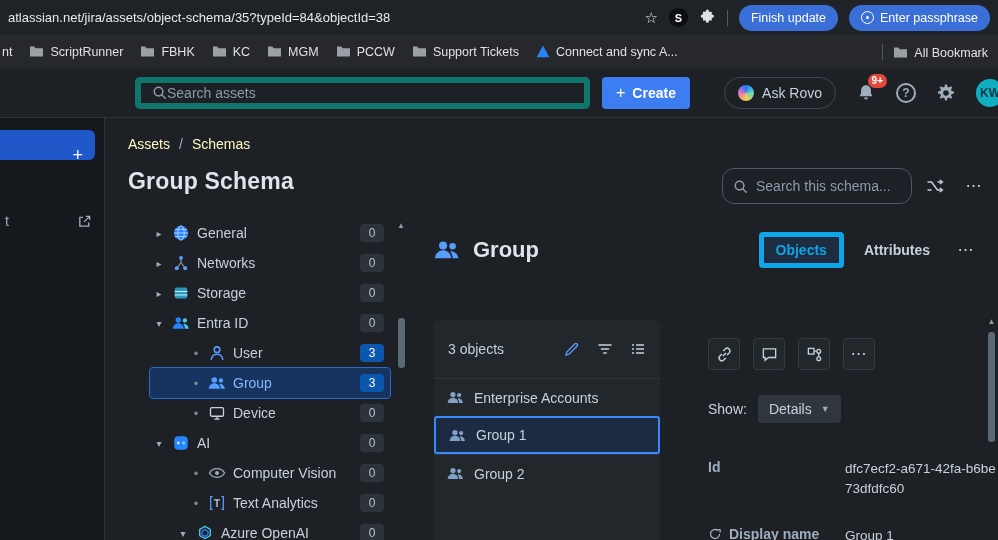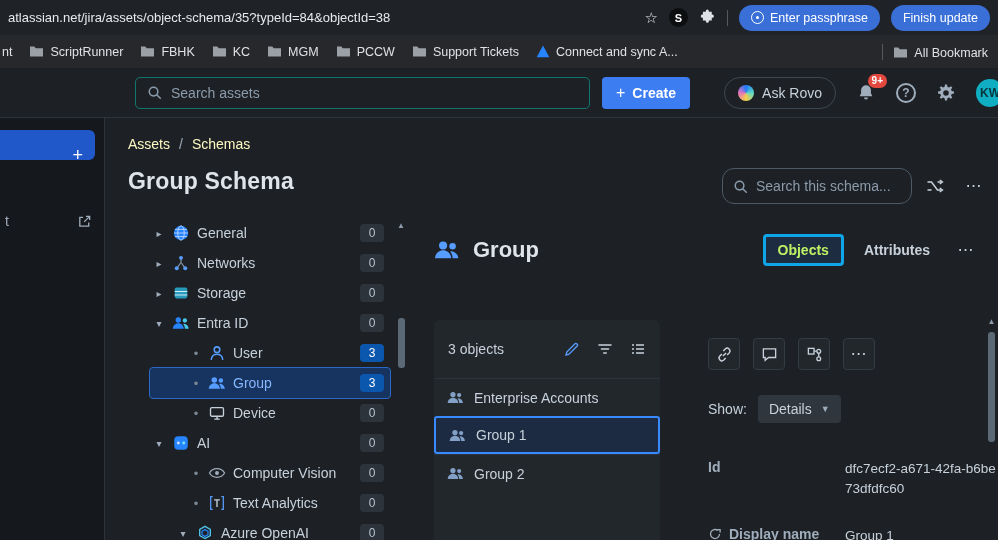--- a/index.html
+++ b/index.html
@@ -20,21 +20,21 @@
   .sync-ico::after{content:"";position:absolute;left:4px;top:4px;width:3px;height:3px;background:#fff;border-radius:50%}
 
   
   .bookmarks-bar{height:33px;background:#26282c;display:flex;align-items:center;gap:17px;padding:0 10px 0 2px;font-size:12.5px;color:#dfe1e5;white-space:nowrap;overflow:hidden}
   .bm{display:flex;align-items:center;gap:6px}
   .bm svg{flex:none}
   .bm-right{margin-left:auto;display:flex;align-items:flex-end;gap:10px}
 
   
   .jira-nav{height:50px;background:#1d2125;border-bottom:1px solid #2c333a;display:flex;align-items:center;padding-left:135px}
-  .nav-search{width:455px;height:32px;border:1px solid #0f766e;border-radius:5px;display:flex;align-items:center;gap:9px;padding:0 11px;color:#8c9bab}
+  .nav-search{width:455px;height:32px;border:6px solid #0f766e;border-radius:5px;display:flex;align-items:center;padding:0 11px;color:#8c9bab}
   .nav-search input,.schema-search input{flex:1;background:transparent;border:none;outline:none;color:#c7d1db;font-size:14px;min-width:0}
   input::placeholder{color:#8c9bab}
   .create-btn{margin-left:12px;height:32px;padding:0 14px;background:#3c7ef2;color:#fff;border:none;border-radius:4px;font-size:14px;font-weight:600;display:flex;align-items:center;gap:7px}
   .plus{font-size:16px;font-weight:400}
   .nav-right{margin-left:auto;display:flex;align-items:center;gap:20px;padding-right:2px}
   .rovo-btn{height:32px;border-radius:16px;border:1px solid #3d4751;background:transparent;color:#c7d1db;font-size:14px;display:flex;align-items:center;gap:8px;padding:0 13px}
   .rovo-ico{width:16px;height:16px;border-radius:50%;background:conic-gradient(#1d7afc,#60dbc4,#f5cd47,#e774bb,#1d7afc)}
   .bell-wrap{position:relative;width:20px;height:20px;color:#9fadbc}
   .count-pill{position:absolute;top:-9px;right:-11px;background:#e2483d;color:#fff;font-size:10px;font-weight:700;border-radius:8px;padding:1px 4px;line-height:1.2}
   .help-circle{width:20px;height:20px;border-radius:50%;border:2px solid #9fadbc;color:#9fadbc;font-size:12px;font-weight:700;display:flex;align-items:center;justify-content:center}
@@ -79,21 +79,21 @@
   .sb-thumb{width:7px;border-radius:3px;background:#5b6876}
   .tree-sb .sb-thumb{height:50px;margin-top:88px}
 
   
   .detail{flex:1;min-width:0;padding-left:28px}
   .detail-header{display:flex;align-items:center;margin-top:16px;padding-right:16px;height:32px}
   .dh-icon{width:26px;height:26px;color:#579dff;margin-right:13px}
   .dh-title{font-size:22px;color:#dee4ea;font-weight:600}
   .tabs{margin-left:auto;display:flex;align-items:center;gap:12px}
   .tab{font-size:14px;font-weight:600;padding:5px 12px;border-radius:4px;cursor:default}
-  .tab.active{border:3px solid #0ea5e9;color:#bef264;background:rgba(29,122,252,.13)}
+  .tab.active{border:5px solid #0ea5e9;color:#0ea5e9;background:rgba(29,122,252,.13)}
   .tab.plain{color:#c7d1db;padding:5px 8px}
 
   .detail-body{display:flex;margin-top:54px}
   .objects-card{flex:none;width:226px;background:#22272b;border-radius:6px 6px 0 0;min-height:246px}
   .oc-header{height:58px;display:flex;align-items:center;padding:0 14px}
   .oc-count{font-size:14px;color:#c7d1db;flex:1}
   .oc-icons{display:flex;gap:17px;align-items:center}
   .oc-icons .ic{width:16px;height:16px;color:#c7d1db}
   .oc-icons .ic.blue{color:#579dff}
   .oc-row{height:38px;display:flex;align-items:center;gap:10px;padding:0 13px;border-top:1px solid #2c333a;font-size:14px;color:#c7d1db}
@@ -128,25 +128,25 @@
     <span class="flex-sp"></span>
     <span class="star">☆</span>
     <span class="ext-s">S</span>
     <span class="puzzle">
       <svg viewBox="0 0 20 20" fill="currentColor">
           <path d="M8 2.5a1.8 1.8 0 0 1 3.6 0l.1.7h3.3v3.3l.7.1a1.8 1.8 0 0 1 0 3.6l-.7.1v3.2h-3.3l-.1.8a1.8 1.8 0 0 1-3.6 0l-.1-.8H4.6v-3.2l-.7-.1a1.8 1.8 0 0 1 0-3.6l.7-.1V3.2h3.3z"></path>
         </svg>
     </span>
     <span class="vdiv"></span>
     <button class="chrome-pill">
+      <span>Finish update</span>
+    </button>
+    <button class="chrome-pill">
       <span class="sync-ico"></span>
       <span>Enter passphrase</span>
-    </button>
-    <button class="chrome-pill">
-      <span>Finish update</span>
     </button>
   </div>
 
   <div class="bookmarks-bar">
     <span class="bm">
         <span>nt</span>
       </span>
     <span class="bm">
       <svg width="15" height="13" viewBox="0 0 16 14">
           <path d="M1 1.5h4.6L7.2 3.4H15v9.1H1z" fill="#9aa0a6"></path>

